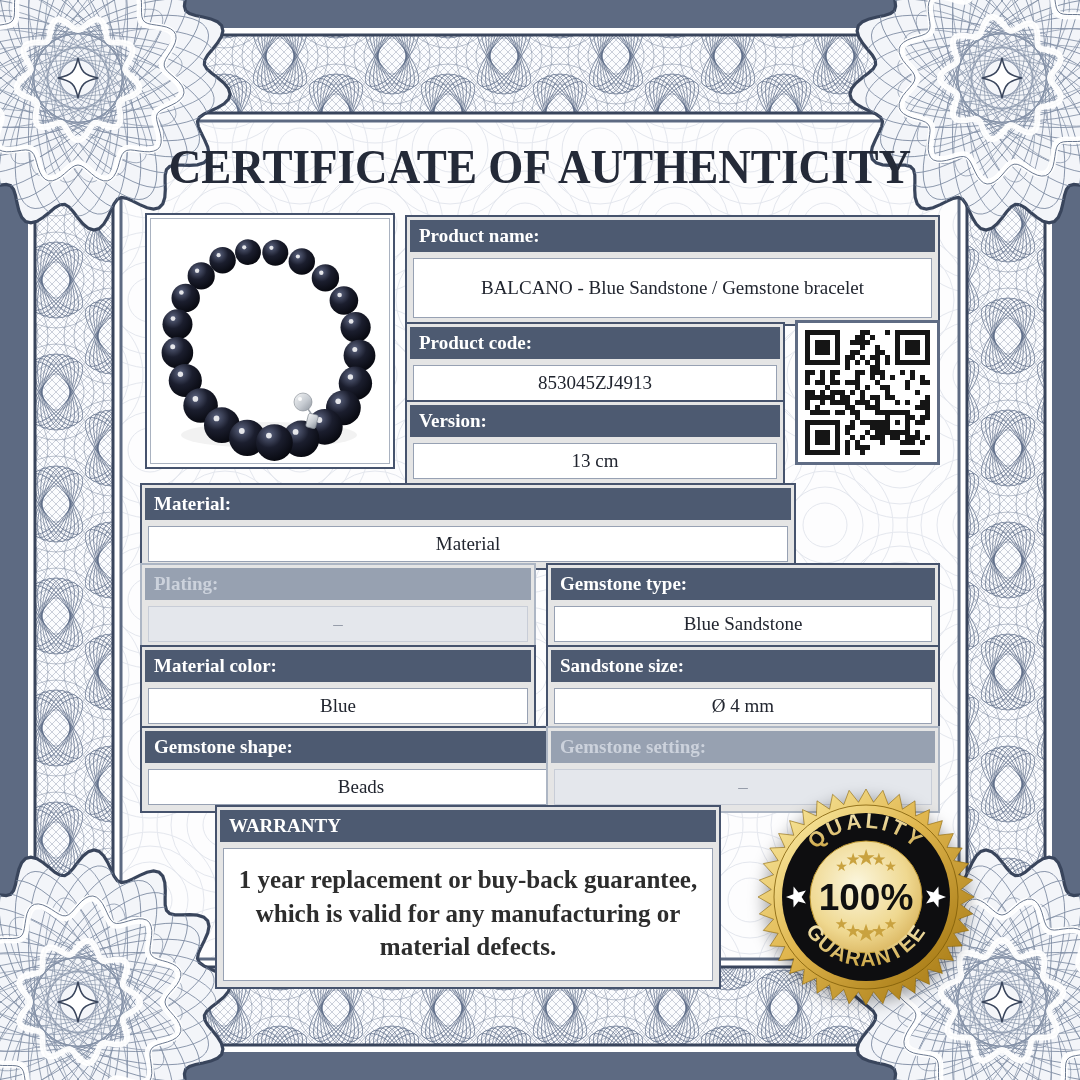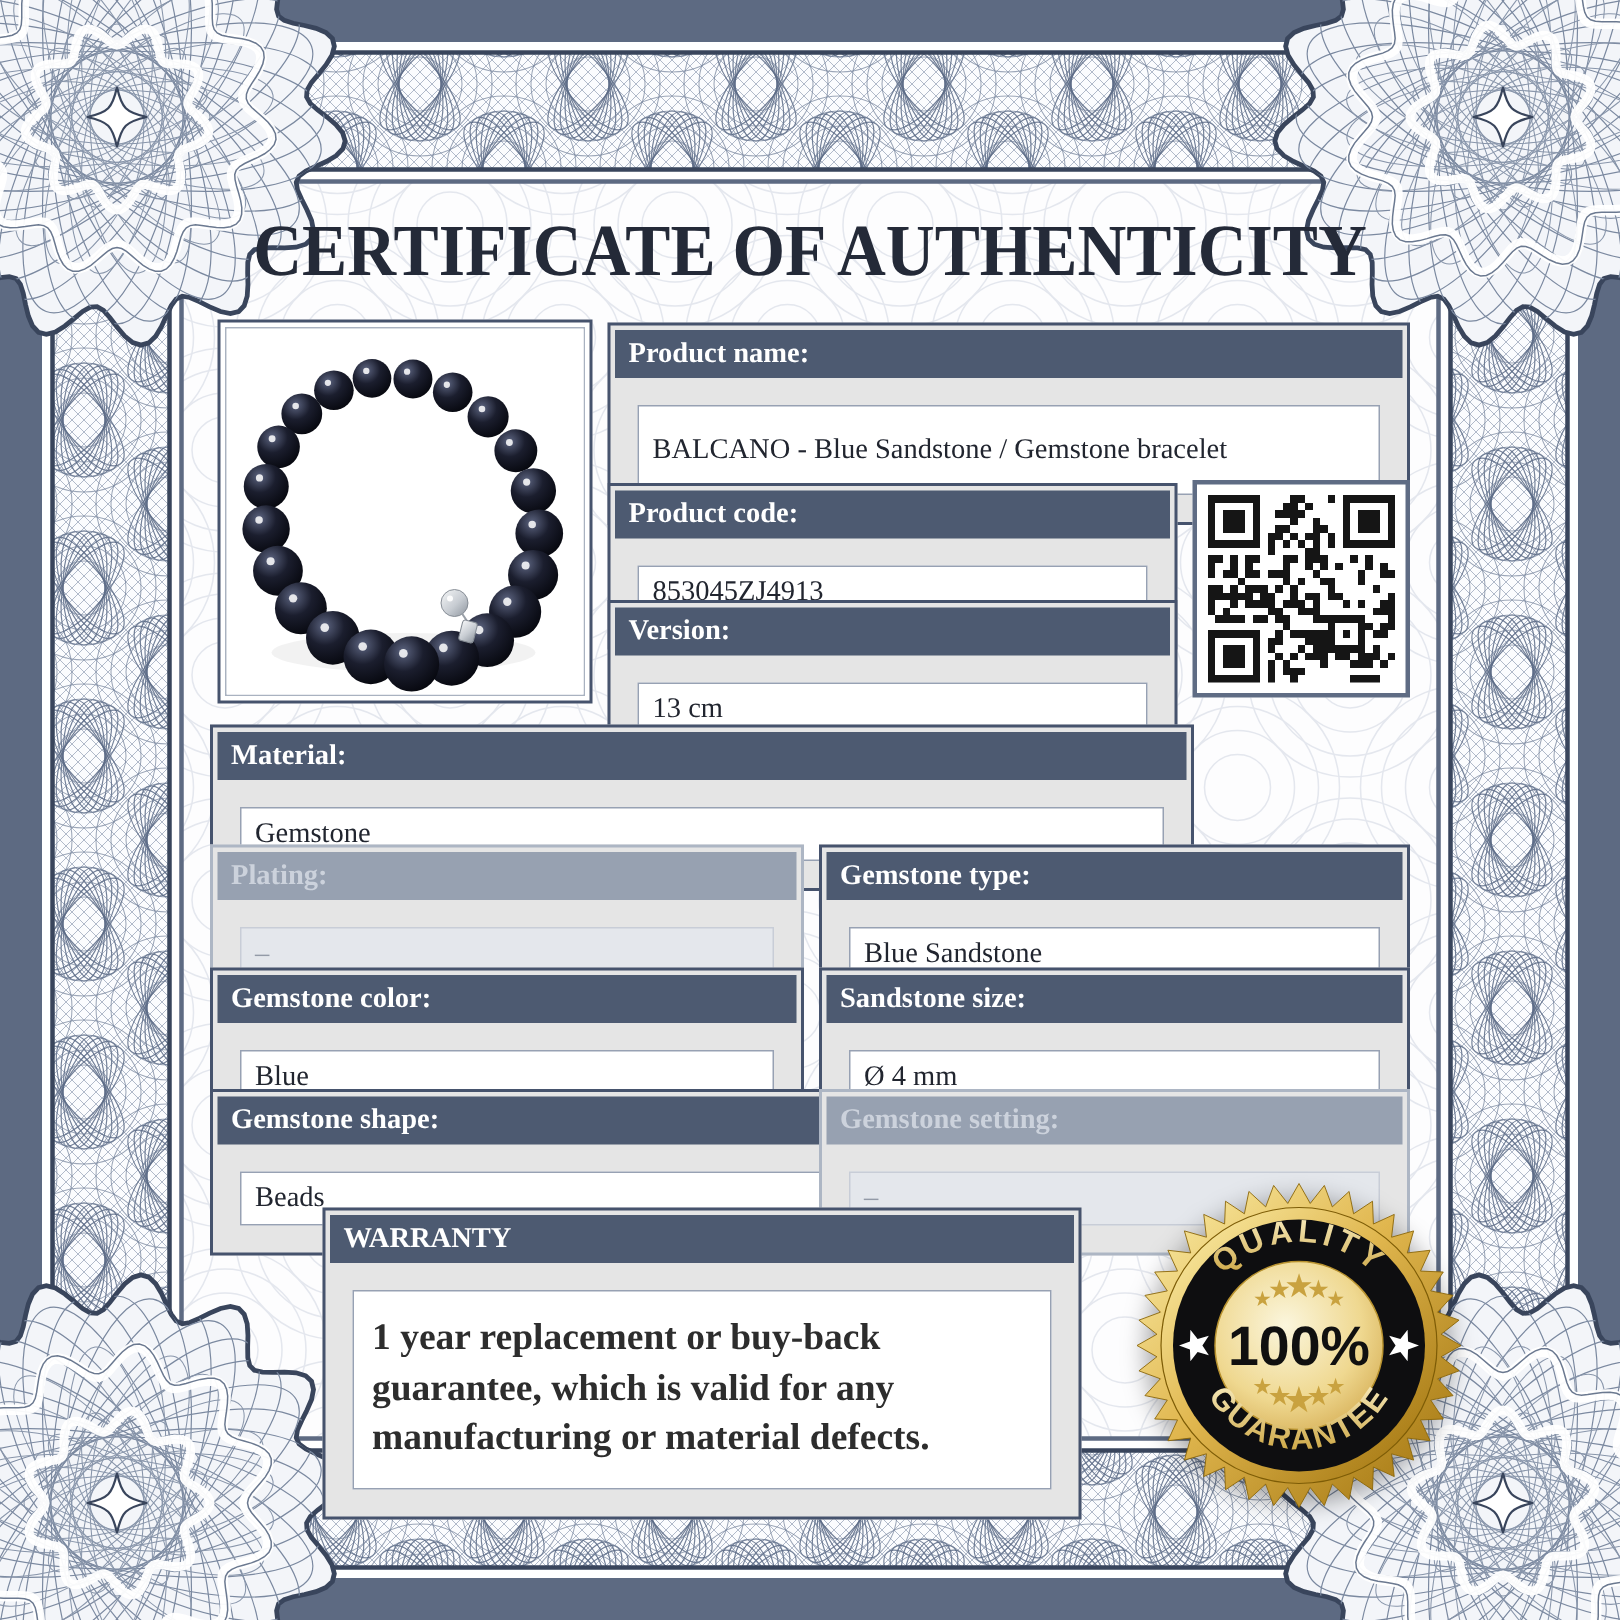--- a/index.html
+++ b/index.html
@@ -9,23 +9,23 @@
   #bg-svg{position:absolute;left:0;top:0;}
 
   .title{position:absolute;left:0;top:138px;width:1080px;text-align:center;
          font-size:49px;font-weight:bold;color:#242a38;letter-spacing:0px;
          transform:scaleX(.92);margin:0;white-space:nowrap;}
 
   .field{position:absolute;border:2px solid #46536d;background:#e5e5e5;
          box-sizing:border-box;}
   .field .hdr{margin:3px 3px 0 3px;background:#4d5a71;color:#ffffff;
          font-weight:bold;font-size:19px;padding:4px 9px;line-height:1.25;}
-  .field .val{margin:18px;border:1px solid #97a1b3;background:#ffffff;
+  .field .val{margin:6px;border:1px solid #97a1b3;background:#ffffff;
          font-size:19px;color:#21252f;padding:5px 9px;line-height:1.25;
-         min-height:24px;box-sizing:border-box;}
+         min-height:24px;box-sizing:border-box;text-align:center;}
   .field--tall .val{padding-top:17px;padding-bottom:17px;}
   .field--disabled{border-color:#adb6c4;}
   .field--disabled .hdr{background:#97a1b1;color:#ccd2dc;}
   .field--disabled .val{background:#e4e7ec;border-color:#c8cdd7;color:#939aa7;}
 
   .warranty .val{font-weight:bold;font-size:25px;color:#2d2d2d;
          padding:14px 12px 16px 12px;line-height:1.35;}
 
   .img-box{position:absolute;left:145px;top:213px;width:250px;height:256px;
          border:2px solid #46536d;background:#ffffff;box-sizing:border-box;}
@@ -650,35 +650,35 @@
         <rect x="6" y="20" width="1" height="1" fill="#151515"></rect>
         <rect x="6" y="21" width="1" height="1" fill="#151515"></rect>
         <rect x="6" y="22" width="1" height="1" fill="#151515"></rect>
         <rect x="6" y="23" width="1" height="1" fill="#151515"></rect>
         <rect x="6" y="24" width="1" height="1" fill="#151515"></rect>
       </svg>
   </div>
 
   <div class="field" style="left:140px;top:483px;width:656px;">
     <div class="hdr">Material:</div>
-    <div class="val">Gemstone</div>
+    <div class="val">Material</div>
   </div>
 
   <div class="field field--disabled" style="left:140px;top:563px;width:396px;">
     <div class="hdr">Plating:</div>
     <div class="val">–</div>
   </div>
 
   <div class="field" style="left:546px;top:563px;width:394px;">
     <div class="hdr">Gemstone type:</div>
     <div class="val">Blue Sandstone</div>
   </div>
 
   <div class="field" style="left:140px;top:645px;width:396px;">
-    <div class="hdr">Gemstone color:</div>
+    <div class="hdr">Material color:</div>
     <div class="val">Blue</div>
   </div>
 
   <div class="field" style="left:546px;top:645px;width:394px;">
     <div class="hdr">Sandstone size:</div>
     <div class="val">Ø 4 mm</div>
   </div>
 
   <div class="field" style="left:140px;top:726px;width:442px;">
     <div class="hdr">Gemstone shape:</div>

